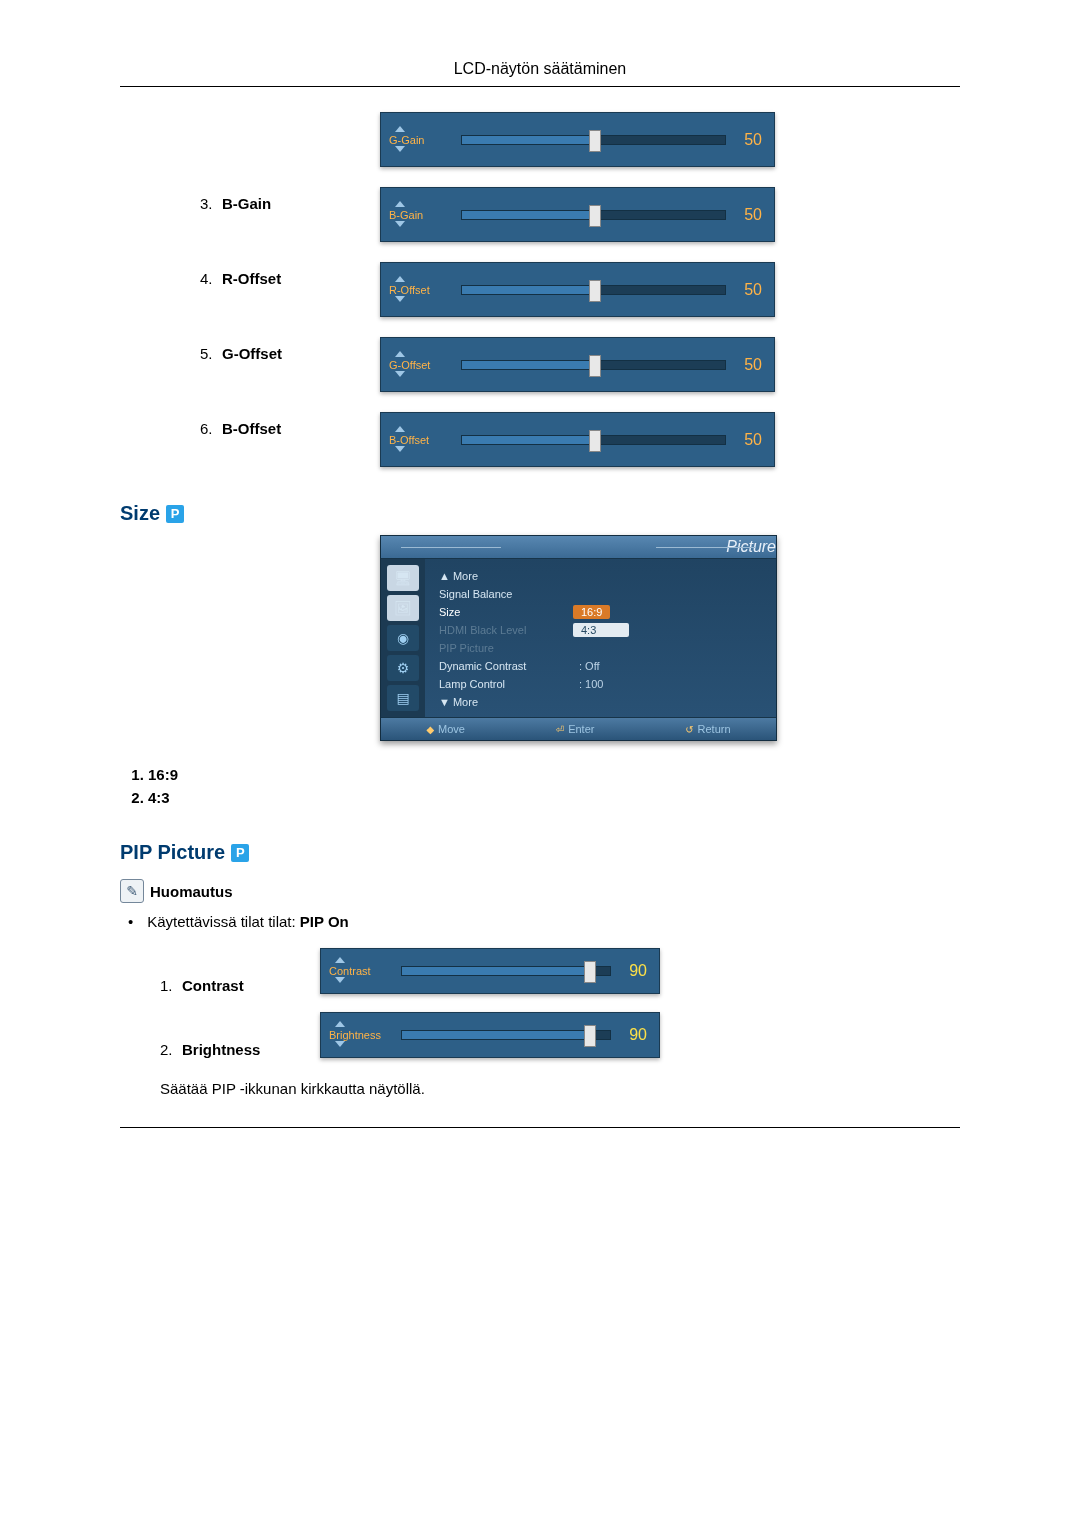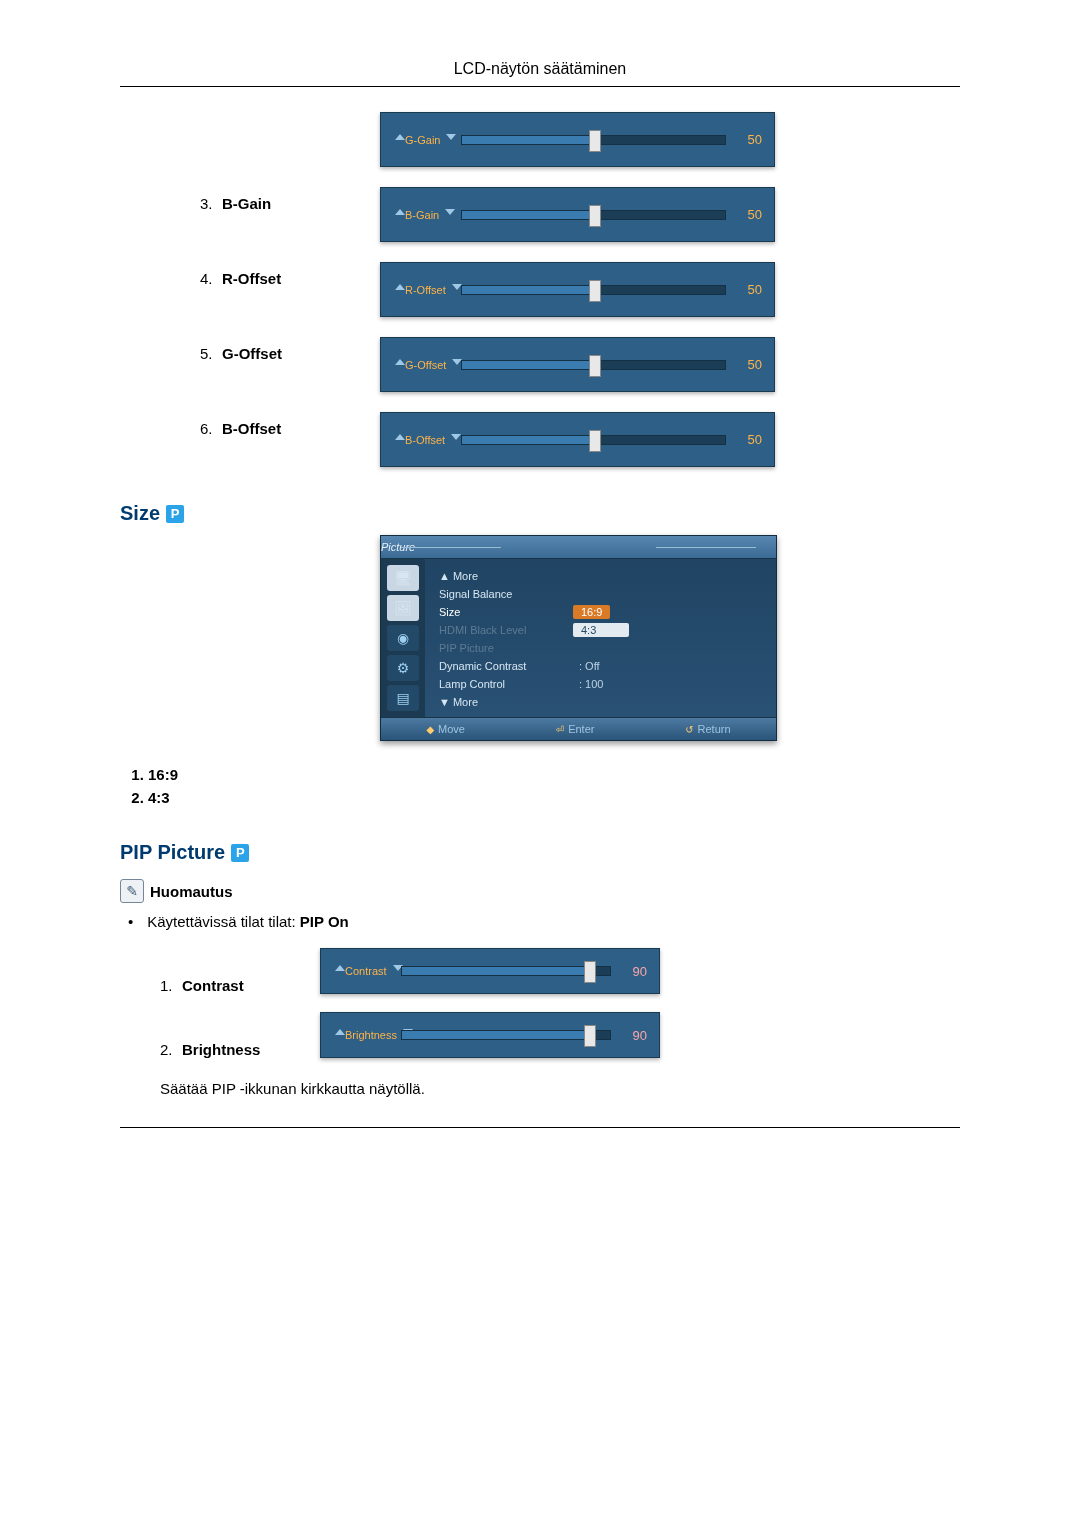--- a/index.html
+++ b/index.html
@@ -60,21 +60,21 @@
     box-shadow: 0 2px 4px rgba(0,0,0,0.3);
     position: relative;
     display: flex;
     align-items: center;
     padding: 0 12px 0 8px;
     box-sizing: border-box;
   }
   .slider-panel .label-col {
     width: 62px;
     display: flex;
-    flex-direction: row;
+    flex-direction: column;
     align-items: flex-start;
   }
   .slider-panel .arrow {
     display: block;
     margin-left: 6px;
     margin-bottom: 2px;
   }
   .slider-panel .arrow svg { display:block; }
   .slider-panel .lbl {
     color: #ffb347;
@@ -99,21 +99,21 @@
     position: absolute;
     top: -6px;
     width: 10px;
     height: 20px;
     background: #e8e8e8;
     border: 1px solid #888;
     margin-left: -5px;
   }
   .slider-panel .value {
     color: #ffb347;
-    font-size: 13px;
+    font-size: 16px;
     width: 26px;
     text-align: right;
   }
 
   
   .section-heading {
     font-weight: bold;
     font-size: 20px;
     color: #003b6f;
     margin: 35px 0 10px 0;
@@ -140,25 +140,25 @@
     margin-left: 260px;
     background: linear-gradient(#1f4260, #2a5377);
     border: 1px solid #132d40;
     box-shadow: 0 3px 6px rgba(0,0,0,0.4);
     font-size: 11px;
     color: #d6e6f2;
   }
   .osd-menu .title-bar {
     height: 22px;
     background: linear-gradient(#5887b1,#3b6a94);
-    text-align: left;
+    text-align: right;
     line-height: 22px;
     font-style: italic;
     color: #e8f0f9;
-    font-size: 11px;
+    font-size: 16px;
     border-bottom: 1px solid #173449;
     position: relative;
   }
   .osd-menu .title-bar::before,
   .osd-menu .title-bar::after {
     content:"";
     position:absolute;
     top:50%;
     width:100px;
     border-top:1px solid #9bbad3;
@@ -273,21 +273,21 @@
   }
   .sub-row .sub-left .num{display:inline-block;width:22px;}
   .sub-row .sub-left .bold{font-weight:bold;}
   .sub-row .sub-right { }
 
   .slider-panel.small {
     width: 340px;
     height: 46px;
   }
   .slider-panel.small .lbl { color:#ffb347; }
-  .slider-panel.small .value { color:#fca5a5; }
+  .slider-panel.small .value { color:#fde047; }
 </style>
 </head>
 <body>
 
 <div class="page">
   <div class="header-title">LCD-näytön säätäminen</div>
   <hr class="top">
 
   <div class="row">
     <div class="left"></div>

